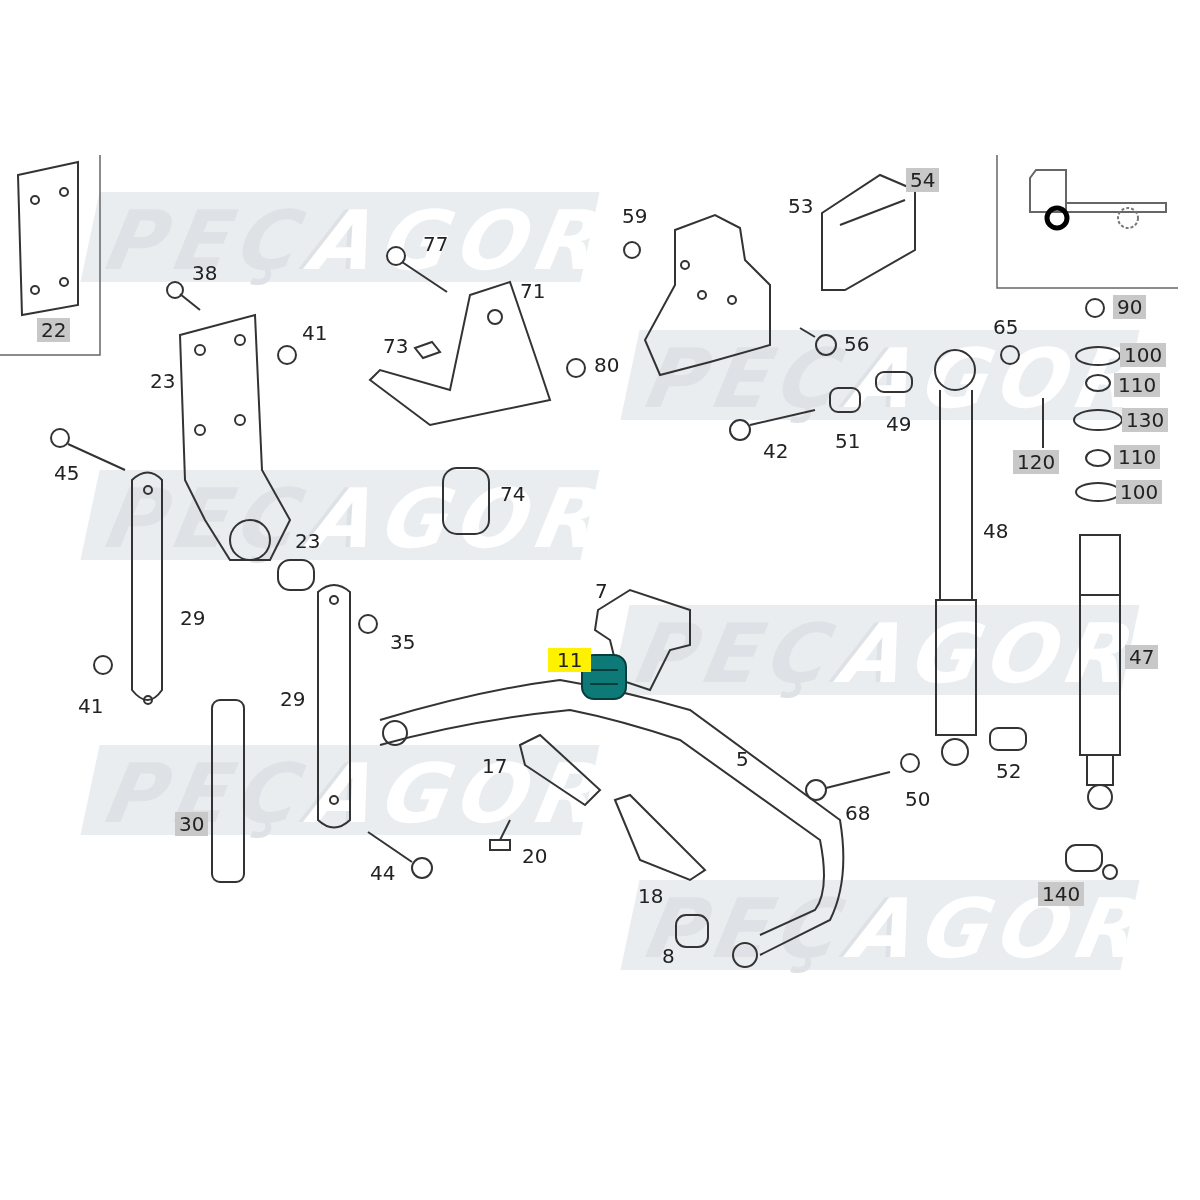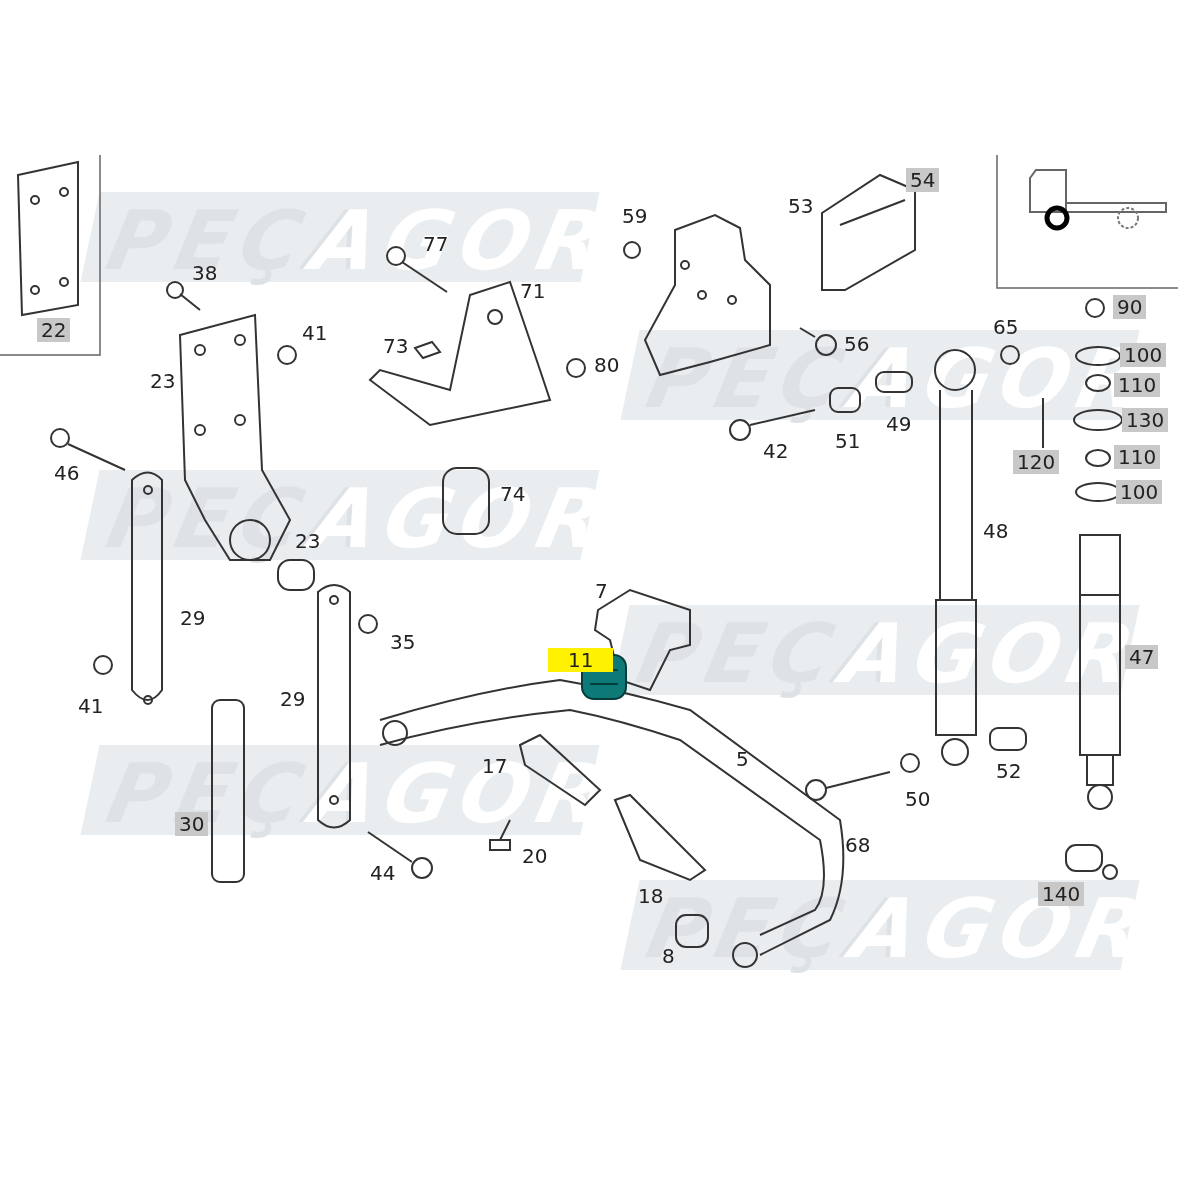--- a/index.html
+++ b/index.html
@@ -4,21 +4,21 @@
 <style>
   html,body{margin:0;padding:0;background:#ffffff;}
   body{width:1200px;height:1200px;position:relative;overflow:hidden;font-family:"DejaVu Sans Mono","Liberation Mono",monospace;}
   #stage{position:absolute;left:0;top:0;width:1200px;height:1200px;}
   .wm{position:absolute;height:90px;background:#e6ebee;transform:skewX(-12deg);opacity:.85;}
   .wm span{position:absolute;top:4px;font-family:"DejaVu Sans","Liberation Sans",sans-serif;font-weight:bold;font-style:italic;font-size:82px;letter-spacing:8px;line-height:90px;}
   .wm .p1{color:#d9dee2;}
   .wm .p2{color:#ffffff;}
   .lbl{position:absolute;font-size:20px;color:#222;line-height:22px;white-space:nowrap;font-family:"DejaVu Sans","Liberation Sans",sans-serif;}
   .lbl.box{background:#c8c8c8;padding:1px 4px;}
-  .lbl.hl{background:#fff200;padding:1px 20px;}
+  .lbl.hl{background:#fff200;padding:1px 9px;}
   svg{position:absolute;left:0;top:0;}
 </style>
 </head>
 <body>
 
 <div id="stage">
 
   <div class="wm" style="left:90px;top:192px;width:500px;">
       <span class="p1" style="left:20px;">PEÇA</span>
       <span class="p2" style="left:225px;">AGORA</span>
@@ -218,37 +218,37 @@
   <div class="lbl" style="left:150px;top:370px;">23</div>
   <div class="lbl" style="left:844px;top:333px;">56</div>
   <div class="lbl" style="left:993px;top:316px;">65</div>
   <div class="lbl box" style="left:1113px;top:295px;">90</div>
   <div class="lbl box" style="left:1120px;top:343px;">100</div>
   <div class="lbl box" style="left:1114px;top:373px;">110</div>
   <div class="lbl box" style="left:1122px;top:408px;">130</div>
   <div class="lbl box" style="left:1114px;top:445px;">110</div>
   <div class="lbl box" style="left:1116px;top:480px;">100</div>
   <div class="lbl box" style="left:1013px;top:450px;">120</div>
-  <div class="lbl" style="left:54px;top:462px;">46</div>
+  <div class="lbl" style="left:54px;top:462px;">45</div>
   <div class="lbl" style="left:763px;top:440px;">42</div>
   <div class="lbl" style="left:835px;top:430px;">51</div>
   <div class="lbl" style="left:886px;top:413px;">49</div>
   <div class="lbl" style="left:500px;top:483px;">74</div>
   <div class="lbl" style="left:983px;top:520px;">48</div>
   <div class="lbl" style="left:295px;top:530px;">23</div>
   <div class="lbl" style="left:180px;top:607px;">29</div>
   <div class="lbl" style="left:390px;top:615px;margin-top:16px;">35</div>
   <div class="lbl" style="left:595px;top:580px;">7</div>
   <div class="lbl hl" style="left:548px;top:648px;">11</div>
   <div class="lbl box" style="left:1125px;top:645px;">47</div>
   <div class="lbl" style="left:78px;top:695px;">41</div>
   <div class="lbl" style="left:280px;top:688px;">29</div>
   <div class="lbl" style="left:736px;top:748px;">5</div>
   <div class="lbl" style="left:482px;top:755px;">17</div>
-  <div class="lbl" style="left:845px;top:802px;margin-top:32px;">68</div>
+  <div class="lbl" style="left:845px;top:802px;">68</div>
   <div class="lbl" style="left:905px;top:788px;">50</div>
   <div class="lbl" style="left:996px;top:760px;">52</div>
   <div class="lbl box" style="left:175px;top:812px;">30</div>
   <div class="lbl" style="left:370px;top:862px;">44</div>
   <div class="lbl" style="left:522px;top:845px;">20</div>
   <div class="lbl" style="left:638px;top:885px;">18</div>
   <div class="lbl" style="left:662px;top:945px;">8</div>
   <div class="lbl box" style="left:1038px;top:882px;">140</div>
 </div>
 

